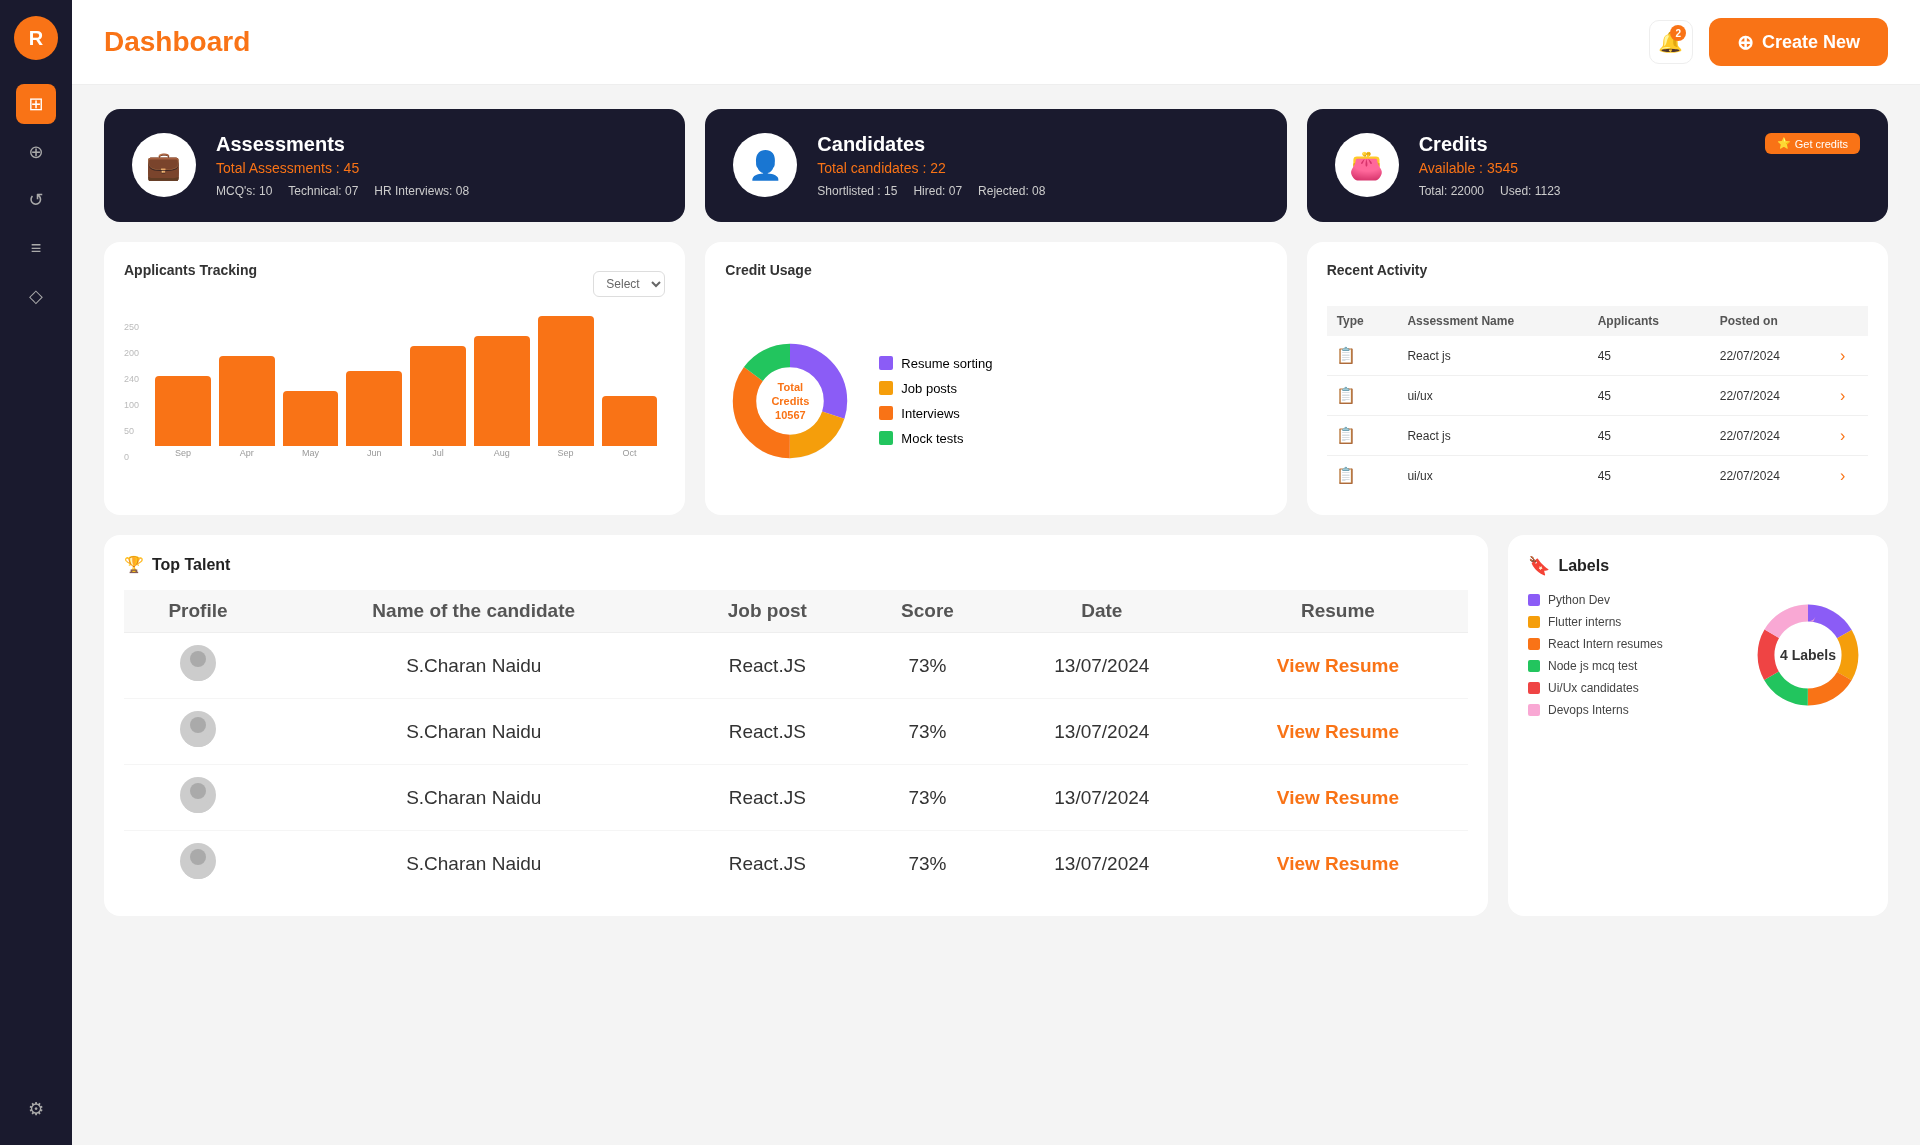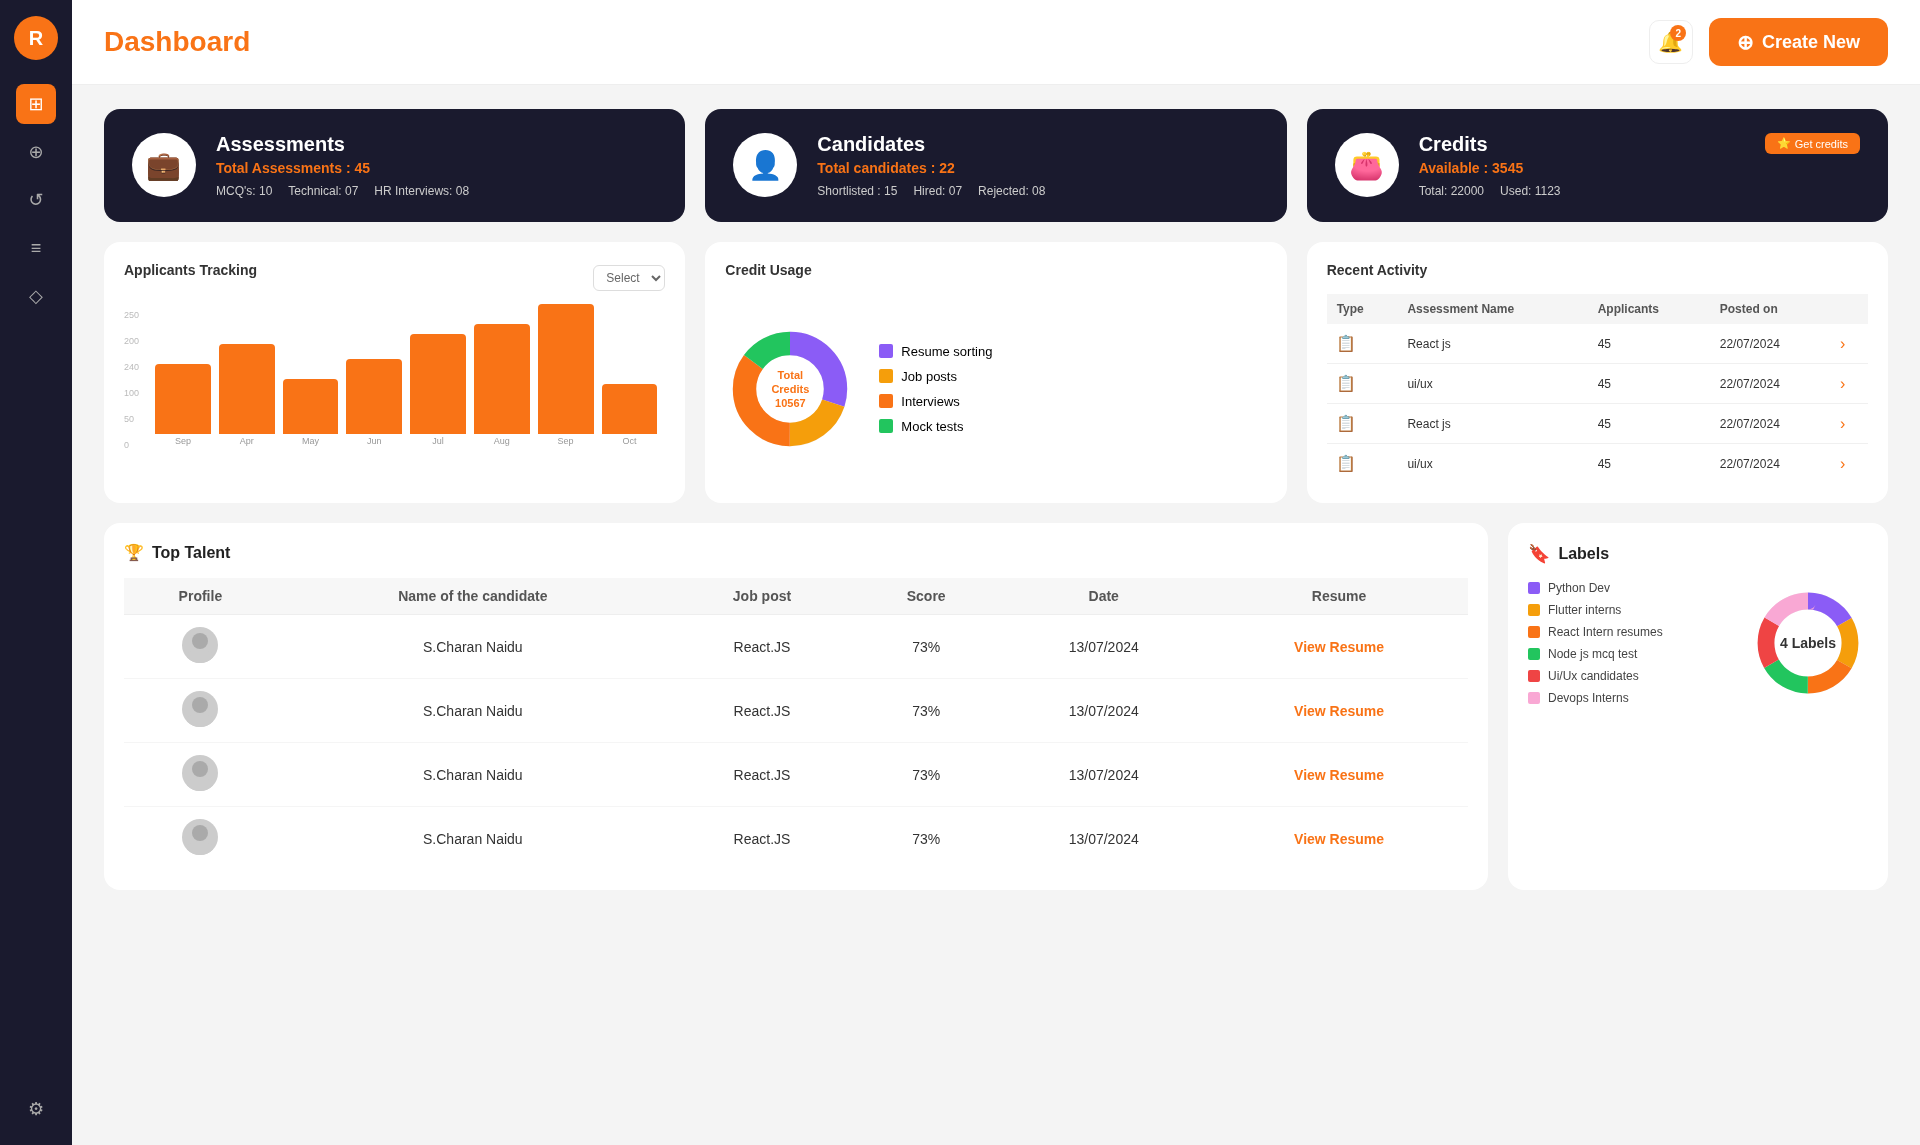--- a/index.html
+++ b/index.html
@@ -64,35 +64,35 @@
       display: flex; align-items: flex-start; gap: 20px;
     }
     .stat-icon {
       width: 64px; height: 64px; background: white; border-radius: 50%;
       display: flex; align-items: center; justify-content: center; flex-shrink: 0;
       font-size: 28px;
     }
     .stat-info { flex: 1; }
     .stat-title { font-size: 20px; font-weight: 700; margin-bottom: 4px; }
     .stat-main { font-size: 14px; margin-bottom: 8px; }
-    .stat-main span { color: #f97316; font-weight: 700; }
+    .stat-main span { color: #f97316; font-weight: 400; }
     .stat-sub { font-size: 12px; color: #ccc; display: flex; gap: 16px; }
     .credits-header { display: flex; justify-content: space-between; align-items: flex-start; }
     .get-credits-btn {
       background: #f97316; color: white; border: none; border-radius: 6px;
       padding: 4px 12px; font-size: 11px; cursor: pointer; white-space: nowrap;
       display: flex; align-items: center; gap: 4px;
     }
 
     
     .middle-row { display: grid; grid-template-columns: 1fr 1fr 1fr; gap: 20px; }
 
     
     .panel { background: white; border-radius: 16px; padding: 20px; }
-    .panel-title { font-size: 14px; font-weight: 600; color: #333; margin-bottom: 16px; }
+    .panel-title { font-size: 14px; font-weight: 600; color: #333; margin-bottom: 28px; }
 
     .chart-header { display: flex; justify-content: space-between; align-items: center; margin-bottom: 12px; }
     .select-box {
       border: 1px solid #ddd; border-radius: 6px; padding: 4px 8px; font-size: 12px;
       color: #666; cursor: pointer; background: white;
     }
 
     
     .bar-chart { display: flex; align-items: flex-end; gap: 8px; height: 140px; padding: 0 8px; }
     .bar-group { display: flex; flex-direction: column; align-items: center; gap: 2px; flex: 1; }
@@ -124,21 +124,21 @@
     .arrow-btn { background: none; border: none; cursor: pointer; color: #f97316; font-size: 16px; }
 
     
     .bottom-row { display: grid; grid-template-columns: 1fr 380px; gap: 20px; }
 
     
     .talent-panel { background: white; border-radius: 16px; padding: 20px; }
     .talent-header { display: flex; align-items: center; gap: 8px; margin-bottom: 16px; }
     .talent-header-icon { font-size: 16px; color: #555; }
     .talent-title { font-size: 16px; font-weight: 700; color: #222; }
-    .talent-table { width: 100%; border-collapse: collapse; font-size: 14px; }
+    .talent-table { width: 100%; border-collapse: collapse; font-size: 19px; }
     .talent-table th {
       background: #f7f7f7; padding: 10px 12px; text-align: center;
       font-weight: 600; color: #555; border-bottom: 1px solid #eee;
     }
     .talent-table th:first-child { text-align: center; }
     .talent-table td { padding: 12px; text-align: center; border-bottom: 1px solid #f5f5f5; color: #333; }
     .talent-table tr:last-child td { border-bottom: none; }
     .avatar { width: 36px; height: 36px; border-radius: 50%; background: #ccc; overflow: hidden; display: inline-block; }
     .avatar svg { width: 100%; height: 100%; }
     .view-resume { color: #f97316; font-weight: 600; cursor: pointer; text-decoration: none; }

